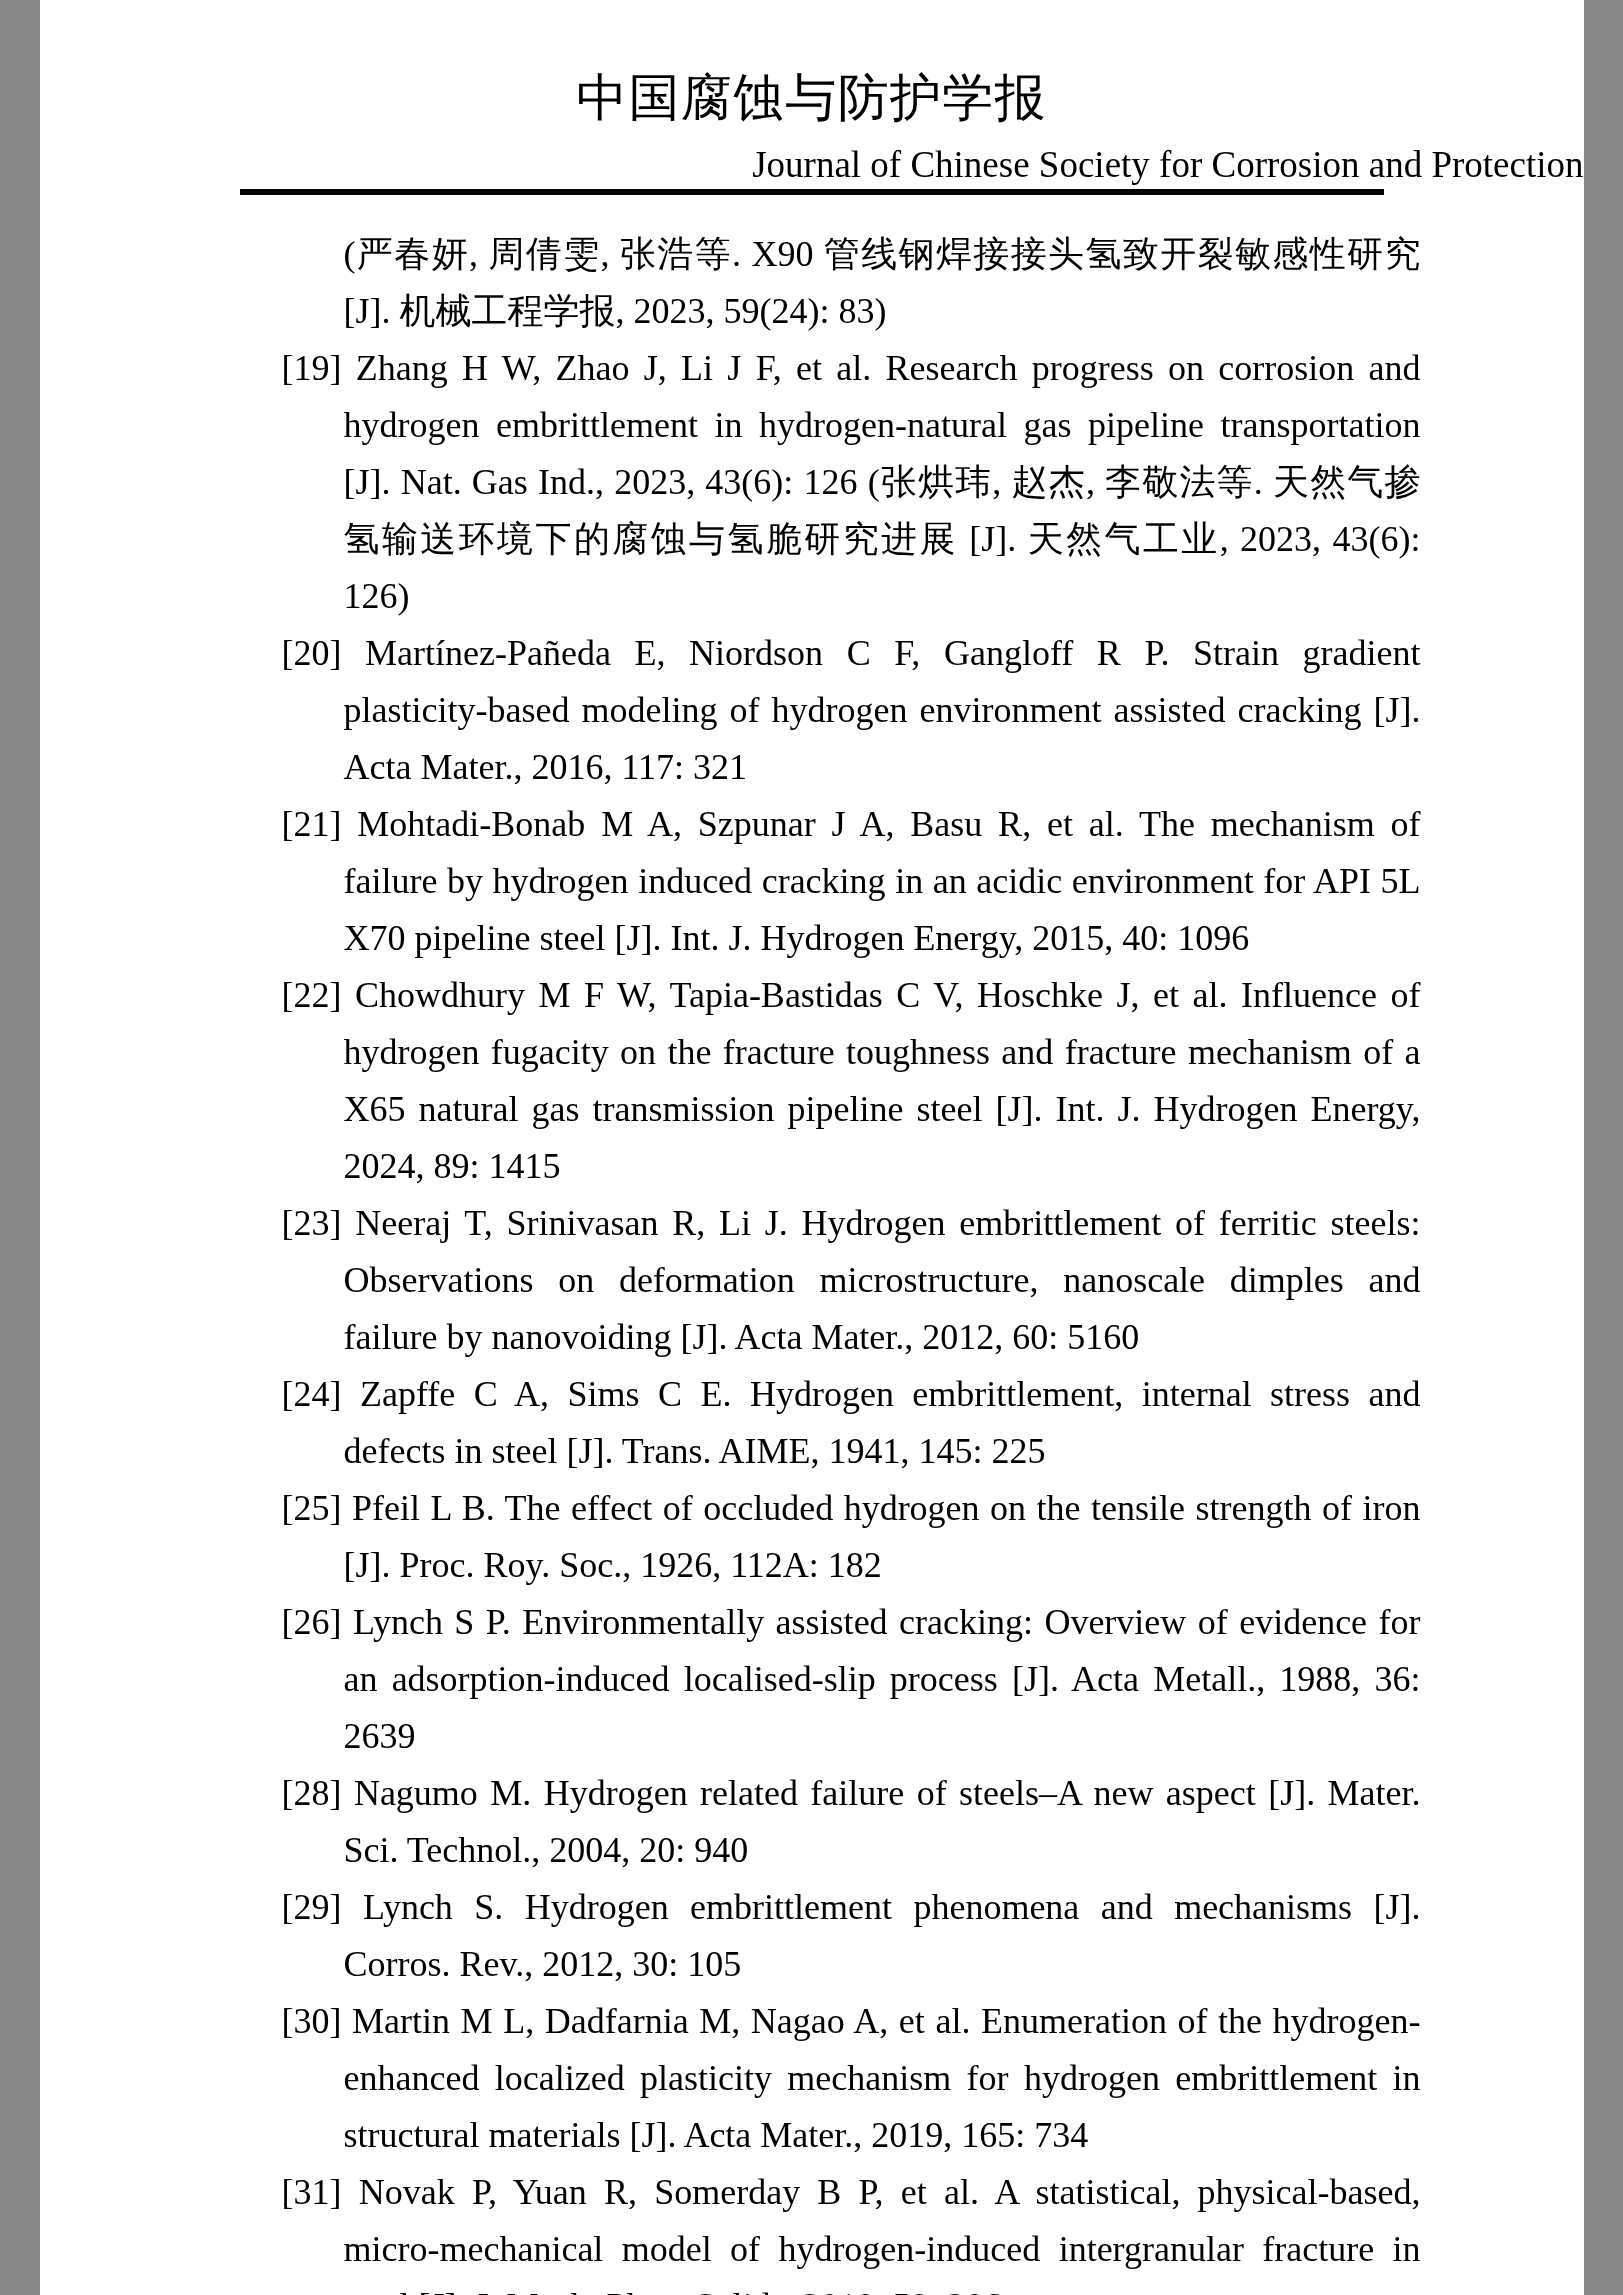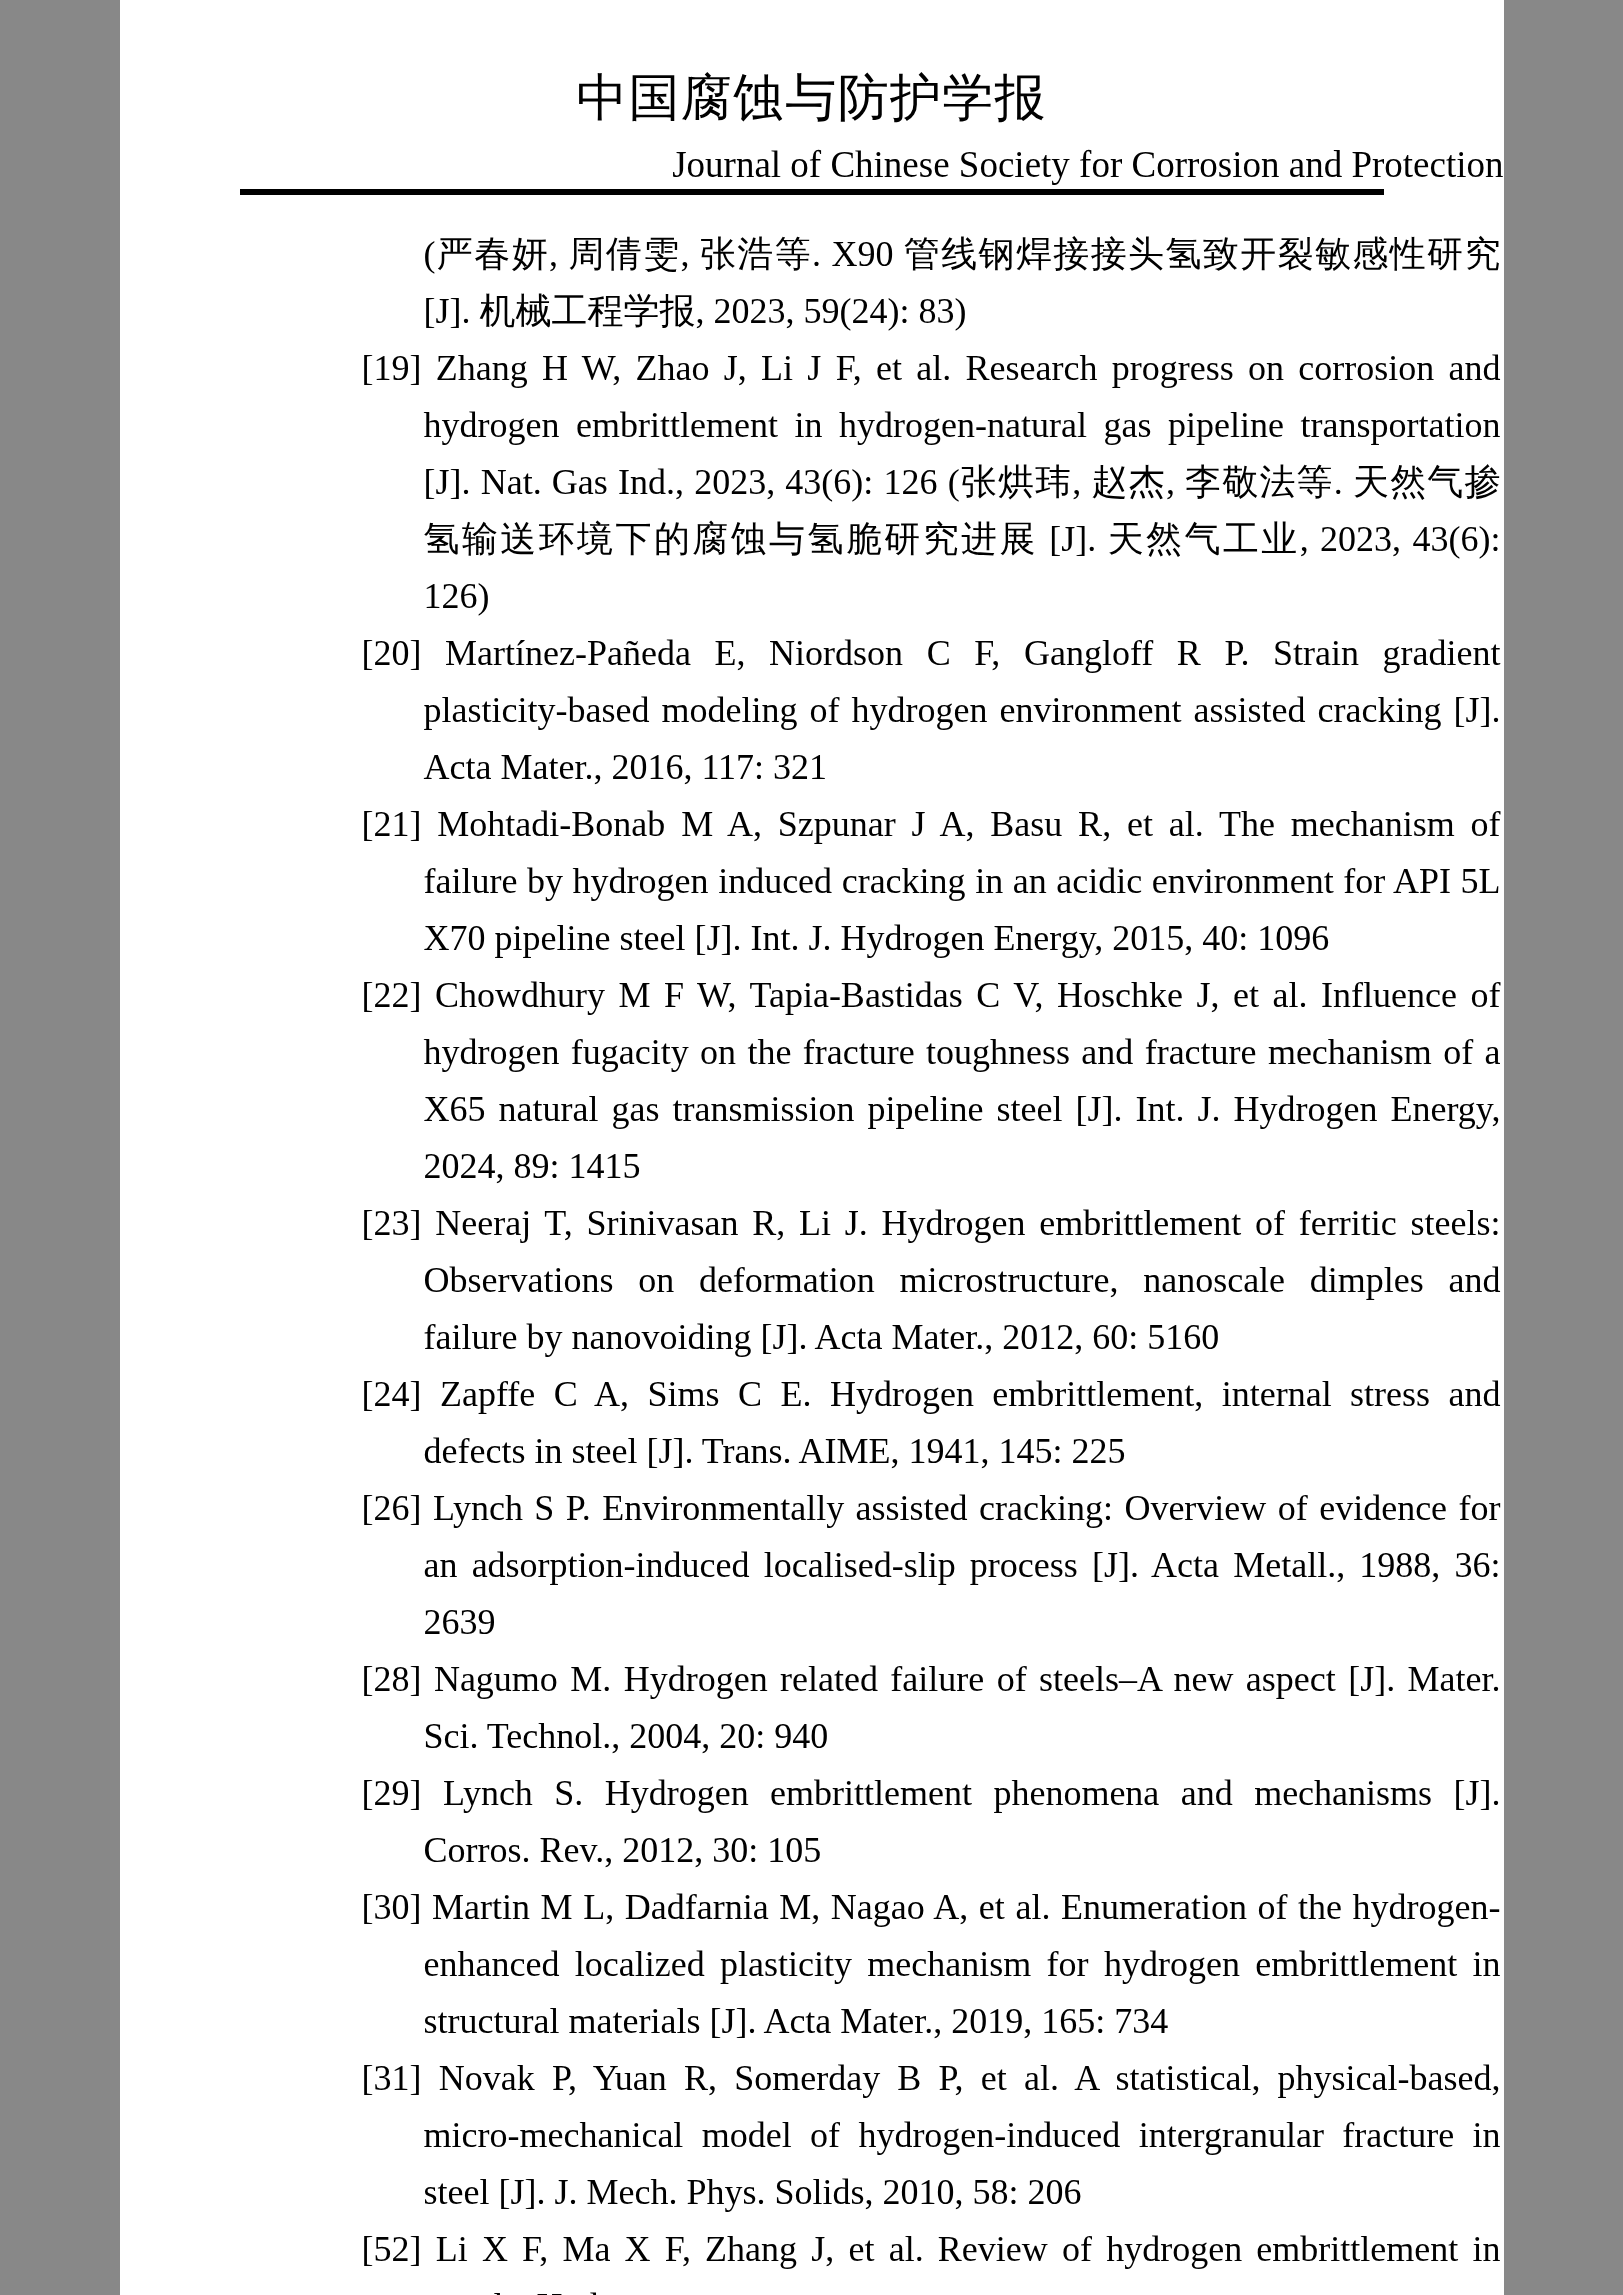--- a/index.html
+++ b/index.html
@@ -2,21 +2,21 @@
 <html style="font-size:10.5px"><head>
 <meta charset="utf-8">
 <style>
   html, body {
     margin: 0;
     padding: 0;
     background: #888;
   }
   .page {
     position: relative;
-    width: 1384px;
+    width: 1544px;
     height: 2295px;
     margin: 0 auto;
     background: #ffffff;
     color: #000000;
     font-family: "Liberation Serif", "DejaVu Serif", serif;
     overflow: hidden;
   }
   .header {
     text-align: center;
     padding-top: 73px;
@@ -73,20 +73,21 @@
   </div>
 
   <div class="refs">
     <p class="ref cont"><span class="ref-label"></span> <span>(严春妍, 周倩雯, 张浩等. X90 管线钢焊接接头氢致开裂敏感性研究 [J]. 机械工程学报, 2023, 59(24): 83)</span></p>
     <p class="ref"><span class="ref-label">[19]</span> <span>Zhang H W, Zhao J, Li J F, et al. Research progress on corrosion and hydrogen embrittlement in hydrogen-natural gas pipeline transportation [J]. Nat. Gas Ind., 2023, 43(6): 126 (张烘玮, 赵杰, 李敬法等. 天然气掺氢输送环境下的腐蚀与氢脆研究进展 [J]. 天然气工业, 2023, 43(6): 126)</span></p>
     <p class="ref"><span class="ref-label">[20]</span> <span>Martínez-Pañeda E, Niordson C F, Gangloff R P. Strain gradient plasticity-based modeling of hydrogen environment assisted cracking [J]. Acta Mater., 2016, 117: 321</span></p>
     <p class="ref"><span class="ref-label">[21]</span> <span>Mohtadi-Bonab M A, Szpunar J A, Basu R, et al. The mechanism of failure by hydrogen induced cracking in an acidic environment for API 5L X70 pipeline steel [J]. Int. J. Hydrogen Energy, 2015, 40: 1096</span></p>
     <p class="ref"><span class="ref-label">[22]</span> <span>Chowdhury M F W, Tapia-Bastidas C V, Hoschke J, et al. Influence of hydrogen fugacity on the fracture toughness and fracture mechanism of a X65 natural gas transmission pipeline steel [J]. Int. J. Hydrogen Energy, 2024, 89: 1415</span></p>
     <p class="ref"><span class="ref-label">[23]</span> <span>Neeraj T, Srinivasan R, Li J. Hydrogen embrittlement of ferritic steels: Observations on deformation microstructure, nanoscale dimples and failure by nanovoiding [J]. Acta Mater., 2012, 60: 5160</span></p>
     <p class="ref"><span class="ref-label">[24]</span> <span>Zapffe C A, Sims C E. Hydrogen embrittlement, internal stress and defects in steel [J]. Trans. AIME, 1941, 145: 225</span></p>
+    <p class="ref"><span class="ref-label">[25]</span> <span>Pfeil L B. The effect of occluded hydrogen on the tensile strength of iron [J]. Proc. Roy. Soc., 1926, 112A: 182</span></p>
     <p class="ref"><span class="ref-label">[26]</span> <span>Lynch S P. Environmentally assisted cracking: Overview of evidence for an adsorption-induced localised-slip process [J]. Acta Metall., 1988, 36: 2639</span></p>
     <p class="ref"><span class="ref-label">[28]</span> <span>Nagumo M. Hydrogen related failure of steels–A new aspect [J]. Mater. Sci. Technol., 2004, 20: 940</span></p>
     <p class="ref"><span class="ref-label">[29]</span> <span>Lynch S. Hydrogen embrittlement phenomena and mechanisms [J]. Corros. Rev., 2012, 30: 105</span></p>
     <p class="ref"><span class="ref-label">[30]</span> <span>Martin M L, Dadfarnia M, Nagao A, et al. Enumeration of the hydrogen-enhanced localized plasticity mechanism for hydrogen embrittlement in structural materials [J]. Acta Mater., 2019, 165: 734</span></p>
     <p class="ref"><span class="ref-label">[31]</span> <span>Novak P, Yuan R, Somerday B P, et al. A statistical, physical-based, micro-mechanical model of hydrogen-induced intergranular fracture in steel [J]. J. Mech. Phys. Solids, 2010, 58: 206</span></p>
     <p class="ref"><span class="ref-label">[52]</span> <span>Li X F, Ma X F, Zhang J, et al. Review of hydrogen embrittlement in metals: Hydrogen</span></p>
   </div>
 
 </div>
 

